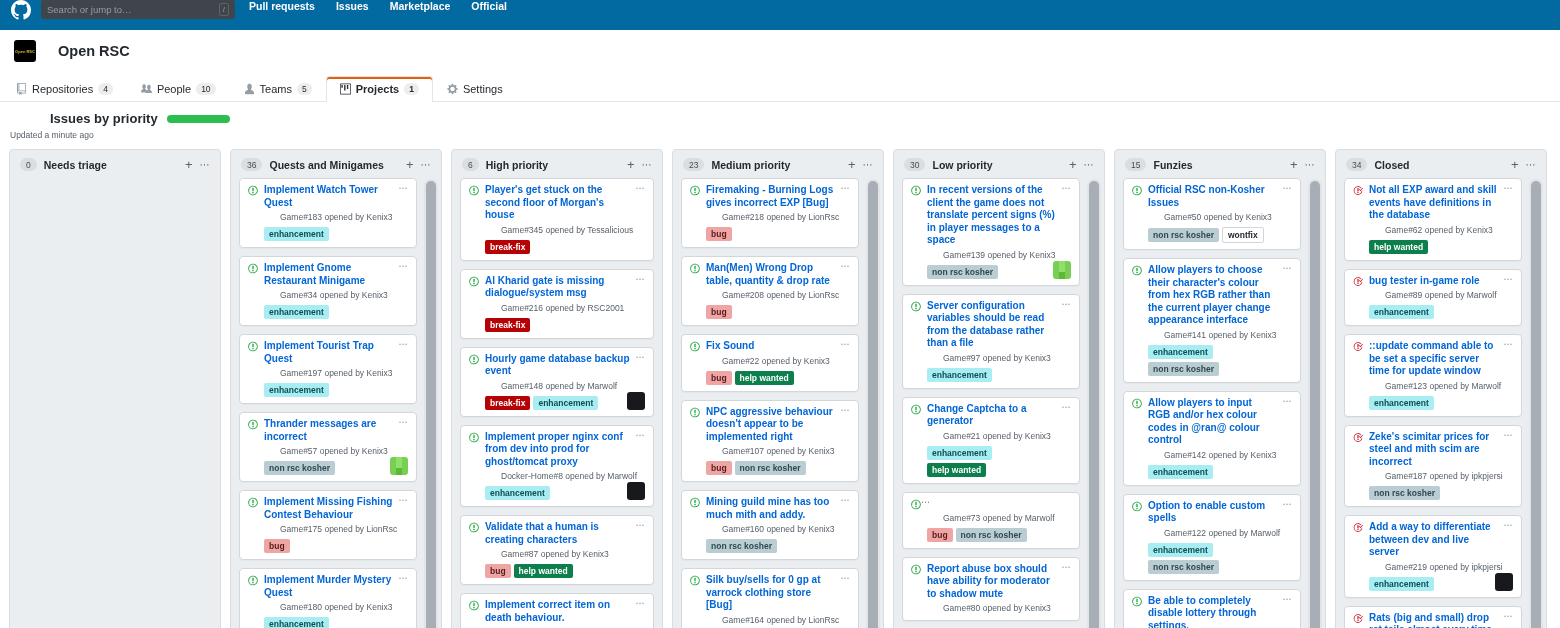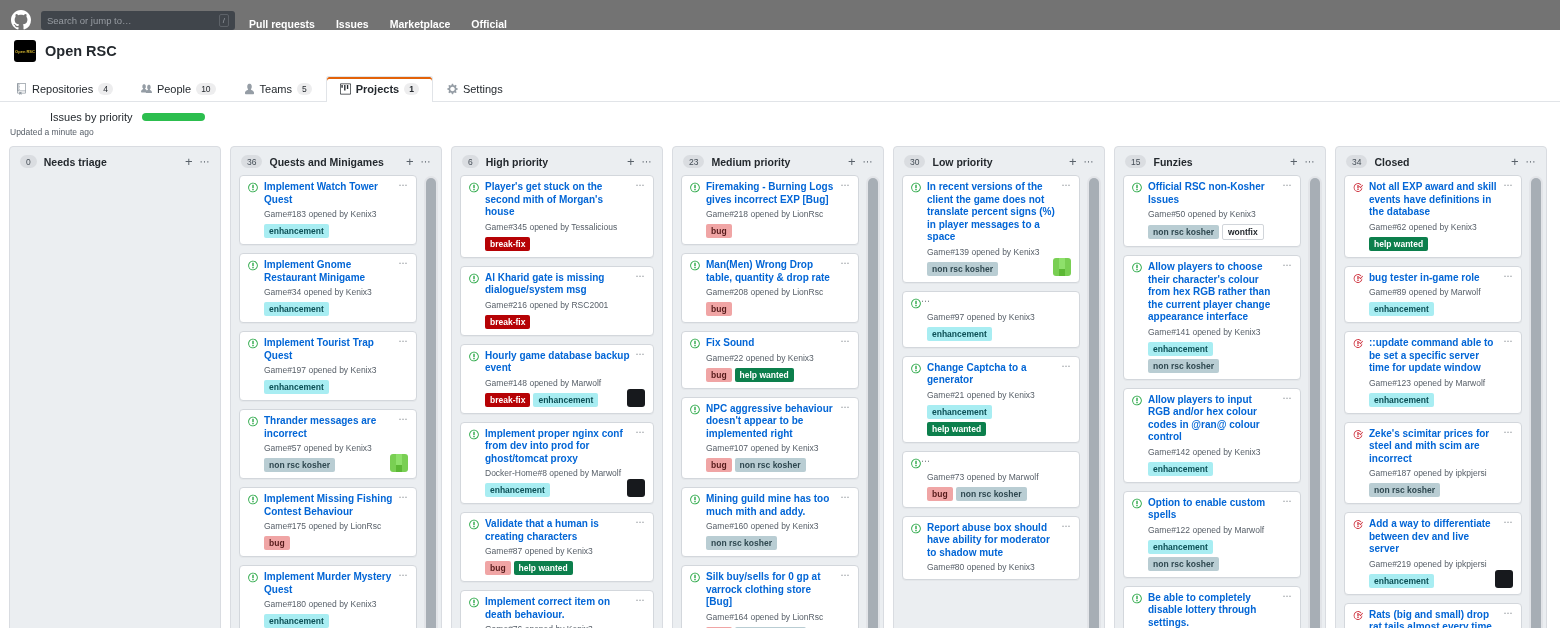--- a/index.html
+++ b/index.html
@@ -4,48 +4,48 @@
 <style>
   html,body{margin:0;padding:0;}
   body{
     width:1560px;height:628px;overflow:hidden;background:#fff;
     font-family:"Liberation Sans", sans-serif;color:#24292e;
     -webkit-font-smoothing:antialiased;
   }
   a{text-decoration:none;color:inherit;}
 
   
-  .topnav{height:30px;background:#737373;display:flex;align-items:flex-end;padding:0 11px;}
+  .topnav{height:30px;background:#0369a1;display:flex;align-items:flex-start;padding:0 11px;}
   .gh-logo{display:flex;align-items:center;margin-right:10px;}
   .gh-logo svg{width:20px;height:20px;fill:#fff;}
   .searchbox{width:182px;height:19px;background:#40454b;border-radius:3px;display:flex;align-items:center;padding:0 6px;margin-right:14px;}
   .searchbox .ph{flex:1;font-size:9.5px;color:#969c a3;color:#979ca2;}
   .slash-key{border:1px solid #5d6268;border-radius:2px;color:#9aa0a6;font-size:8px;line-height:11px;padding:0 3px;}
   .nav-links{display:flex;gap:21px;}
   .nav-links a{color:#fff;font-weight:bold;font-size:10.5px;}
 
   
   .org-header{padding:10px 14px 0;}
-  .org-row{display:flex;align-items:center;gap:9px;}
+  .org-row{display:flex;align-items:center;gap:22px;}
   .org-avatar{width:22px;height:22px;background:#000;border-radius:3px;display:flex;align-items:center;justify-content:center;color:#d8b931;font-size:4px;font-weight:bold;overflow:hidden;}
   .org-name{font-size:14.5px;font-weight:600;}
 
   
   .tabbar{display:flex;align-items:flex-end;margin-top:13px;border-bottom:1px solid #e1e4e8;padding-left:2px;}
   .tab{display:flex;align-items:center;gap:5px;padding:6px 13px 7px;font-size:11px;color:#24292e;border:1px solid transparent;border-bottom:none;position:relative;top:1px;background:transparent;border-radius:3px 3px 0 0;}
   .tab .tab-ic{display:flex;}
   .tab .tab-ic svg{width:11px;height:12px;fill:#959da5;}
   .tab.active{background:#fff;border-color:#e1e4e8;font-weight:600;box-shadow:inset 0 2px 0 #e36209;}
   .tab.active .tab-ic svg{fill:#24292e;}
   .count-pill{background:rgba(27,31,35,0.08);border-radius:9px;padding:1px 5px;font-size:8.5px;line-height:10px;color:#24292e;}
 
   
   .project-info{padding:9px 10px 2px;}
   .pt-row{display:flex;align-items:center;gap:9px;}
-  .project-title{font-size:11px;font-weight:normal;padding-left:40px;}
+  .project-title{font-size:13px;font-weight:bold;padding-left:40px;}
   .progress{width:63px;height:8px;border-radius:4px;}
   .updated{font-size:8.5px;color:#586069;margin-top:4px;}
 
   
   .board{display:flex;gap:9px;padding:7px 9px 0;align-items:flex-start;}
   .column{flex:0 0 212px;width:212px;height:560px;background:#ebeef1;border:1px solid #d9dce1;border-radius:4px;position:relative;overflow:hidden;box-sizing:border-box;}
   .col-header{display:flex;align-items:center;gap:7px;padding:8px 10px 7px;}
   .col-count{background:#dadde1;border-radius:9px;font-size:8.5px;line-height:10px;padding:1.5px 6px;color:#444d56;}
   .col-title{font-weight:bold;font-size:10.5px;flex:1;}
   .icon-btn{color:#586069;cursor:pointer;}
@@ -55,21 +55,21 @@
   .cards{padding:0 8px;}
   .column.has-scroll .cards{padding-right:24px;}
   .card{background:#fff;border:1px solid #d3d7dc;border-radius:4px;margin-bottom:8px;padding:5px 8px 6px;position:relative;box-shadow:0 1px 0 rgba(27,31,35,.03);}
   .card-head{display:flex;align-items:flex-start;}
   .issue-ic{display:flex;margin-top:1px;}
   .issue-ic svg{width:10px;height:11px;}
   .issue-ic.open svg{fill:#28a745;}
   .issue-ic.closed svg{fill:#cb2431;}
   .card-title{flex:1;color:#0366d6;font-weight:600;font-size:10px;line-height:12.5px;margin:0 2px 0 6px;padding-right:4px;cursor:pointer;}
   .card-kebab{color:#586069;font-size:9px;line-height:9px;letter-spacing:.5px;cursor:pointer;}
-  .card-meta{font-size:8.5px;color:#586069;margin:3px 0 0 16px;line-height:11px;}
+  .card-meta{font-size:8.5px;color:#586069;margin:3px 0 0 32px;line-height:11px;}
   .card-labels{margin:4px 0 0 16px;display:flex;flex-wrap:wrap;gap:3px;align-items:center;padding-right:20px;}
   .label{font-size:8.5px;font-weight:600;line-height:10px;padding:2px 5px;border-radius:2px;white-space:nowrap;}
   .avatar{width:18px;height:18px;border-radius:3px;position:absolute;right:8px;bottom:6px;}
   .av-green-pixel{background:
     linear-gradient(90deg,#79cf53 0 33%,transparent 0 66%,#79cf53 0),
     linear-gradient(0deg,#5cb835 0 40%,transparent 0),#8ee06b;}
   .av-dark{background:#17191d;}
 
   .col-scrollbar{position:absolute;top:29px;bottom:3px;right:3px;width:14px;background:#e2e4e8;border-radius:7px;}
   .col-thumb{position:absolute;top:2px;bottom:2px;left:2px;width:10px;background:#a7aeb5;border-radius:5px;}
@@ -279,21 +279,21 @@
       <span class="icon-btn kebab">⋯</span>
     </div>
     <div class="cards">
         <div class="card">
       <div class="card-head">
         <span class="issue-ic open">
               <svg viewBox="0 0 14 16">
                 <path d="M7 2.3c3.14 0 5.7 2.56 5.7 5.7s-2.56 5.7-5.7 5.7A5.71 5.71 0 0 1 1.3 8c0-3.14 2.56-5.7 5.7-5.7zM7 1C3.14 1 0 4.14 0 8s3.14 7 7 7 7-3.14 7-7-3.14-7-7-7zm1 3H6v5h2V4zm0 6H6v2h2v-2z"></path>
               </svg>
             </span>
-        <span class="card-title">Player's get stuck on the second mith of Morgan's house</span>
+        <span class="card-title">Player's get stuck on the second floor of Morgan's house</span>
         <span class="card-kebab">⋯</span>
       </div>
           <div class="card-meta">Game#345 opened by Tessalicious</div>
           <div class="card-labels">
             <span class="label" style="background:#b60205;color:#ffffff;">break-fix</span>
           </div>
         </div>
         <div class="card">
       <div class="card-head">
         <span class="issue-ic open">
@@ -502,20 +502,21 @@
           </div>
           <span class="avatar av-green-pixel"></span>
         </div>
         <div class="card">
       <div class="card-head">
         <span class="issue-ic open">
               <svg viewBox="0 0 14 16">
                 <path d="M7 2.3c3.14 0 5.7 2.56 5.7 5.7s-2.56 5.7-5.7 5.7A5.71 5.71 0 0 1 1.3 8c0-3.14 2.56-5.7 5.7-5.7zM7 1C3.14 1 0 4.14 0 8s3.14 7 7 7 7-3.14 7-7-3.14-7-7-7zm1 3H6v5h2V4zm0 6H6v2h2v-2z"></path>
               </svg>
             </span>
+        <span class="card-title">Server configuration variables should be read from the database rather than a file</span>
         <span class="card-kebab">⋯</span>
       </div>
           <div class="card-meta">Game#97 opened by Kenix3</div>
           <div class="card-labels">
             <span class="label" style="background:#a8edf2;color:#0b4f55;">enhancement</span>
           </div>
         </div>
         <div class="card">
       <div class="card-head">
         <span class="issue-ic open">

